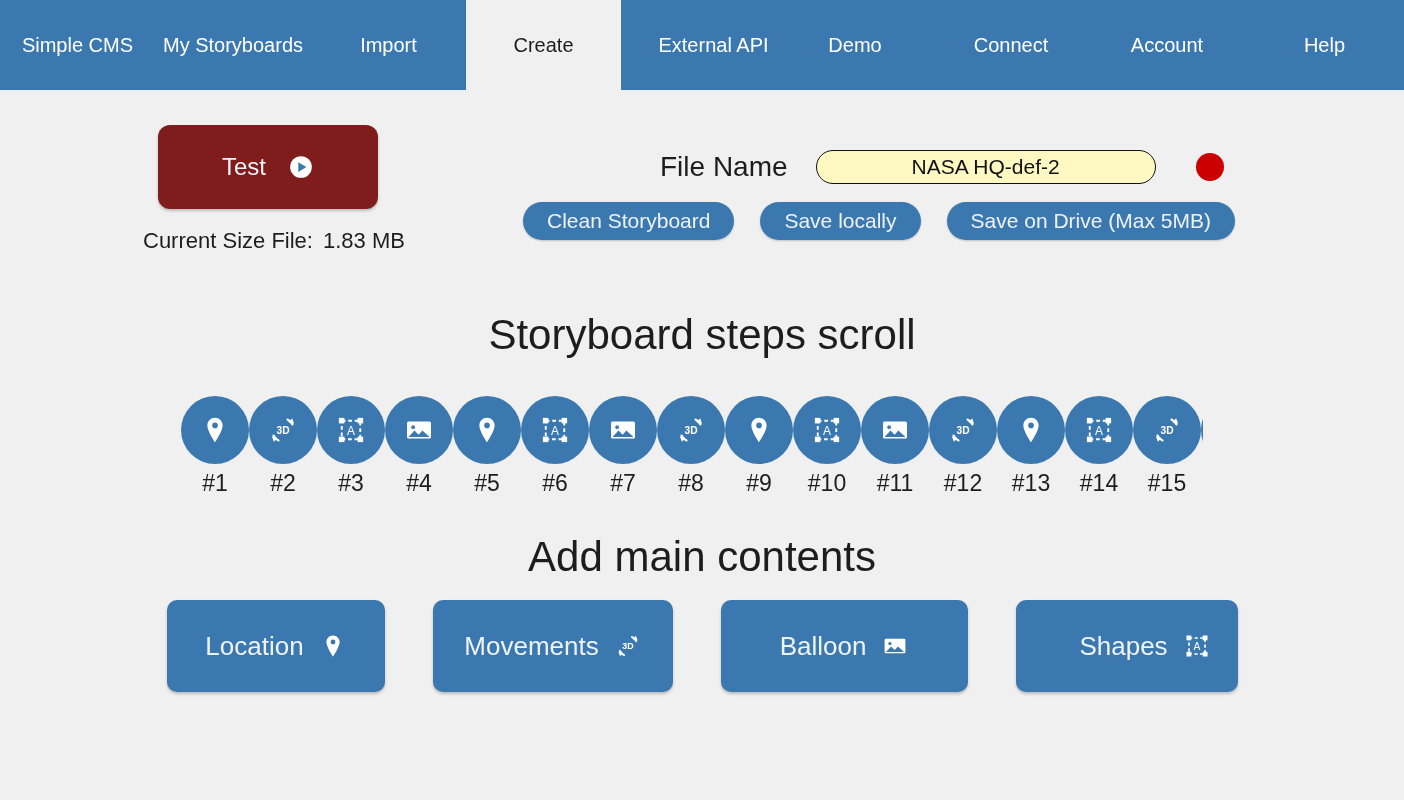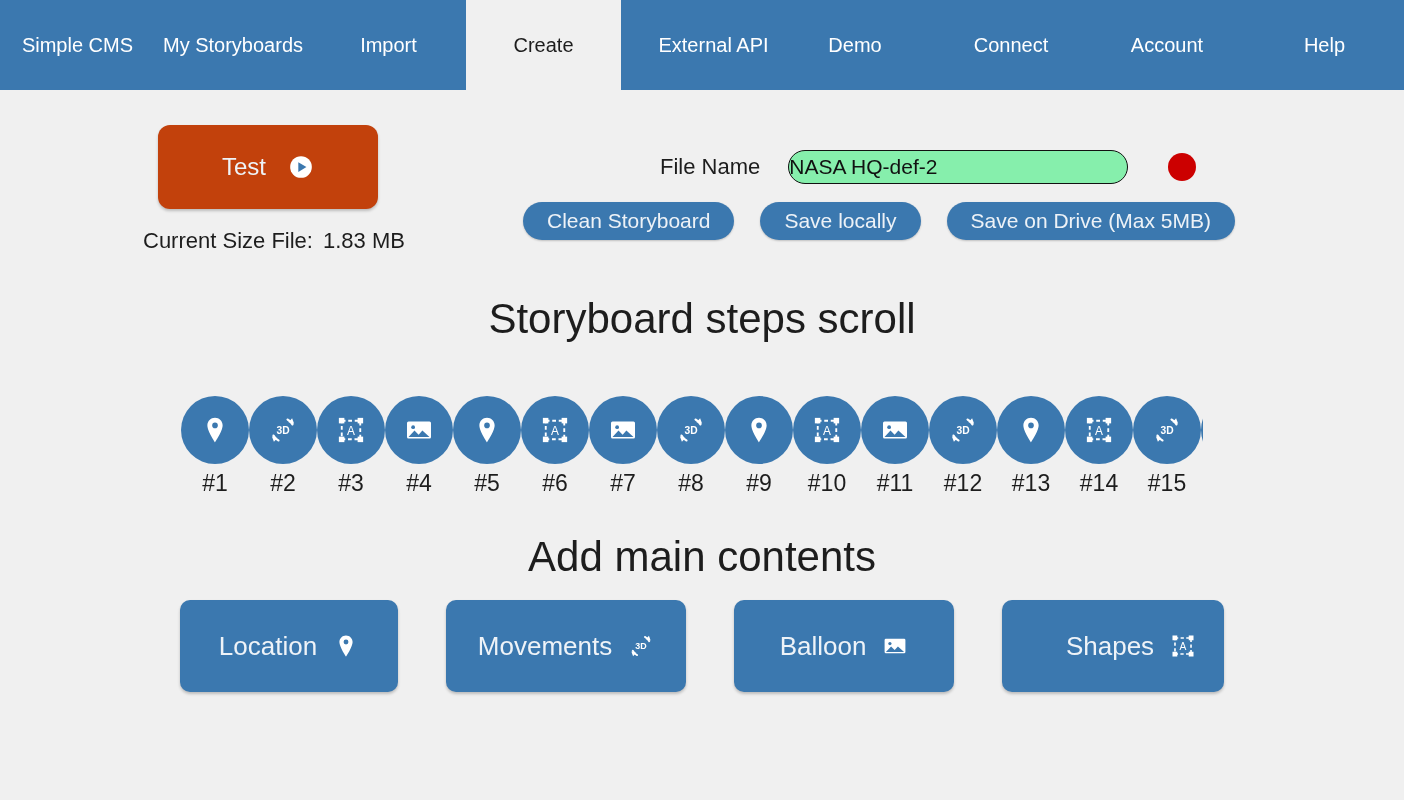--- a/index.html
+++ b/index.html
@@ -29,21 +29,21 @@
     background: #f0f0f0;
     color: #1d1d1d;
   }
 
   
   .stage { position: absolute; top: 90px; left: 0; width: 1404px; height: 710px; }
 
   .test-btn {
     position: absolute; left: 158px; top: 35px;
     width: 220px; height: 84px;
-    background: #c2410c;
+    background: #7f1d1d;
     border: none;
     border-radius: 12px;
     color: #eef3f8;
     font-family: "Liberation Sans", sans-serif;
     font-size: 24px;
     display: flex; align-items: center; justify-content: center;
     gap: 22px;
     box-shadow: 0 2px 3px rgba(0,0,0,0.22);
     cursor: pointer;
   }
@@ -52,26 +52,27 @@
   .size-line {
     position: absolute; left: 143px; top: 138px;
     font-size: 22px; color: #1d1d1d; white-space: nowrap;
   }
   .size-line .val { margin-left: 10px; }
 
   .filename-row {
     position: absolute; left: 660px; top: 60px;
     display: flex; align-items: center; gap: 28px;
   }
-  .filename-label { font-size: 22px; color: #1d1d1d; }
+  .filename-label { font-size: 28px; color: #1d1d1d; }
   .filename-input {
     width: 340px; height: 34px;
     border: 1.6px solid #111111;
     border-radius: 18px;
-    background: #86efac;
+    background: #fef9c3;
+    text-align: center;
     font-family: "Liberation Sans", sans-serif;
     font-size: 21px;
     color: #111111;
     outline: none;
   }
   .rec-dot {
     width: 28px; height: 28px; border-radius: 50%;
     background: #cc0000; margin-left: 12px;
     cursor: pointer;
   }
@@ -92,21 +93,21 @@
     box-shadow: 0 1px 2px rgba(0,0,0,0.20);
     cursor: pointer;
   }
 
   
   .section-title {
     position: absolute; left: 0; width: 1404px;
     text-align: center;
     font-size: 42px; font-weight: normal; color: #1d1d1d;
   }
-  .title-steps { top: 205px; }
+  .title-steps { top: 221px; }
   .title-contents { top: 443px; }
 
   
   .steps-scroll {
     position: absolute; left: 181px; top: 306px;
     width: 1022px; height: 110px;
     overflow: hidden;
     display: flex; align-items: flex-start;
   }
   .step {
@@ -141,21 +142,21 @@
     font-family: "Liberation Sans", sans-serif;
     font-size: 26px;
     display: flex; align-items: center; justify-content: center;
     gap: 16px;
     box-shadow: 0 2px 3px rgba(0,0,0,0.22);
     cursor: pointer;
   }
   .content-btn .btn-icon { width: 26px; height: 26px; display:block; }
   .cb-location  { width: 218px; }
   .cb-movements { width: 240px; }
-  .cb-balloon   { width: 220px; }
+  .cb-balloon   { width: 247px; }
   .cb-shapes    { width: 222px; padding-left: 36px; }
 </style>
 </head>
 <body>
 
 <div class="navbar">
     <div class="nav-item" style="width: 155px;">Simple CMS</div>
     <div class="nav-item" style="width: 156px;">My Storyboards</div>
     <div class="nav-item" style="width: 155px;">Import</div>
     <div class="nav-item active" style="width: 155px;">Create</div>

